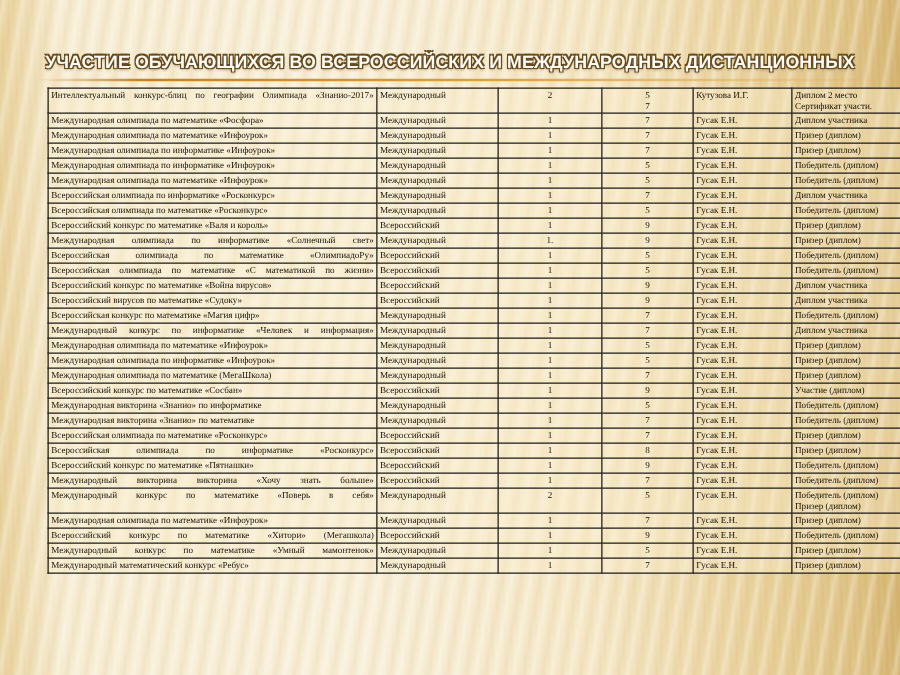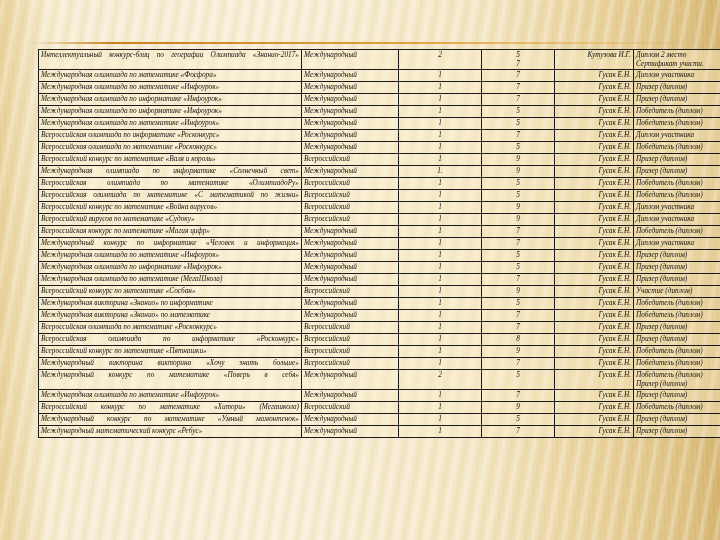--- a/index.html
+++ b/index.html
@@ -86,21 +86,20 @@
     background: linear-gradient(90deg, rgba(198,126,30,0) 0%, #c8811f 12%, #e0a23c 55%, rgba(200,129,31,0) 100%);
     z-index: 2;
   }
 
   
   .table-wrap {
     position: relative;
     z-index: 3;
     margin: 9px 0 0 38px;
     width: 648px;
-    font-style: italic;
   }
   table.grid {
     border-collapse: collapse;
     width: 648px;
     table-layout: fixed;
     background: rgba(250,238,204,0.42);
   }
   table.grid td {
     border: 1px solid #1a1a1a;
     font-size: 7.3px;
@@ -109,32 +108,33 @@
     padding: 1px 2px 1px 2px;
     vertical-align: top;
     font-family: "Liberation Serif", "DejaVu Serif", serif;
     background: transparent;
     height: 9px;
   }
   td.c-name   { width: 258px; text-align: justify; text-align-last: justify; }
   td.c-level  { width: 92px;  text-align: left; padding-left: 3px; }
   td.c-count  { width: 78px;  text-align: center; }
   td.c-class  { width: 68px;  text-align: center; }
-  td.c-teach  { width: 74px;  text-align: right; padding-left: 3px; }
+  td.c-teach  { width: 74px;  text-align: left; padding-left: 3px; }
   td.c-result { width: 126px; text-align: left; padding-left: 3px; }
 
   td.c-name.nojust { text-align-last: left; margin-left: 48px; }
   .res2 { display:block; }
 </style>
 </head>
 <body>
 
 <div id="slide">
 
   <div class="title-block">
+    <div class="title-line">УЧАСТИЕ ОБУЧАЮЩИХСЯ  ВО ВСЕРОССИЙСКИХ И МЕЖДУНАРОДНЫХ ДИСТАНЦИОННЫХ</div>
     <div class="title-rule"></div>
   </div>
 
   <div class="table-wrap">
     <table class="grid">
       <tbody id="table-body">
           <tr>
             <td class="c-name">Интеллектуальный конкурс-блиц по географии Олимпиада «Знанио-2017»</td>
             <td class="c-level">Международный</td>
             <td class="c-count">2</td>

